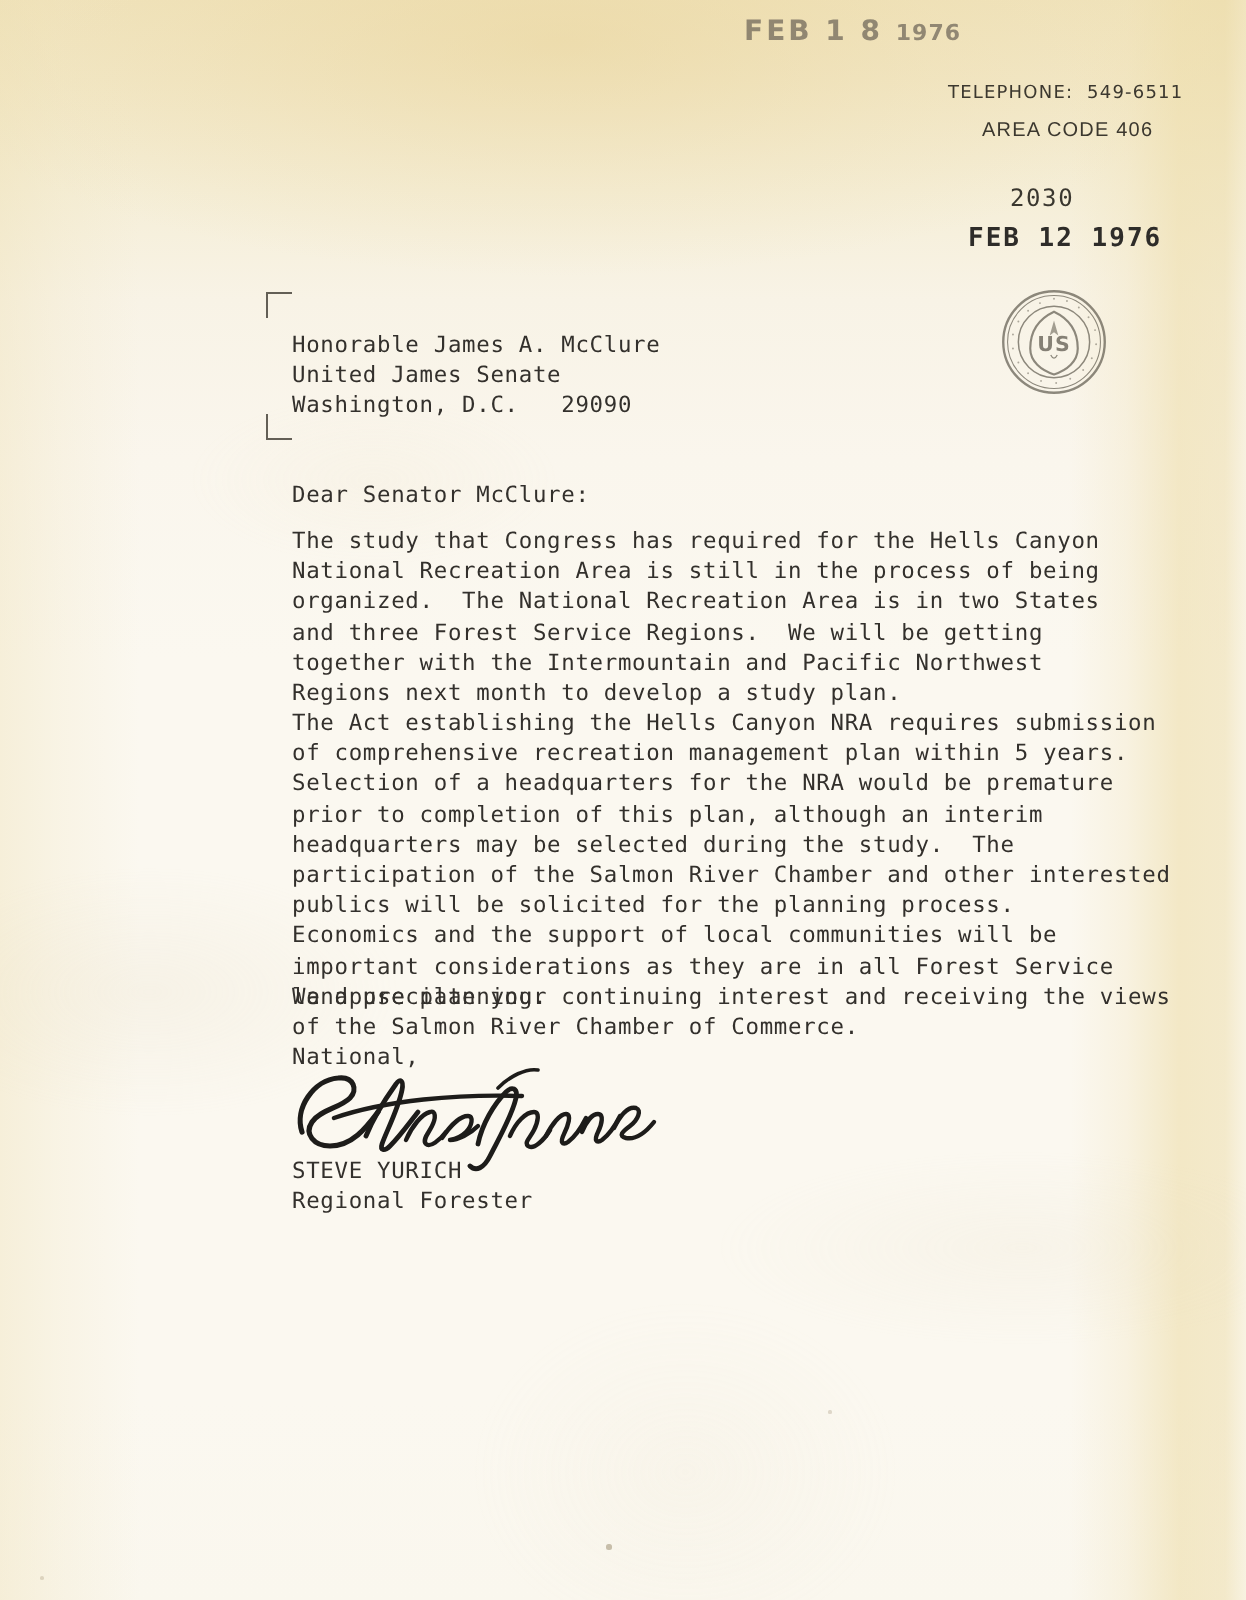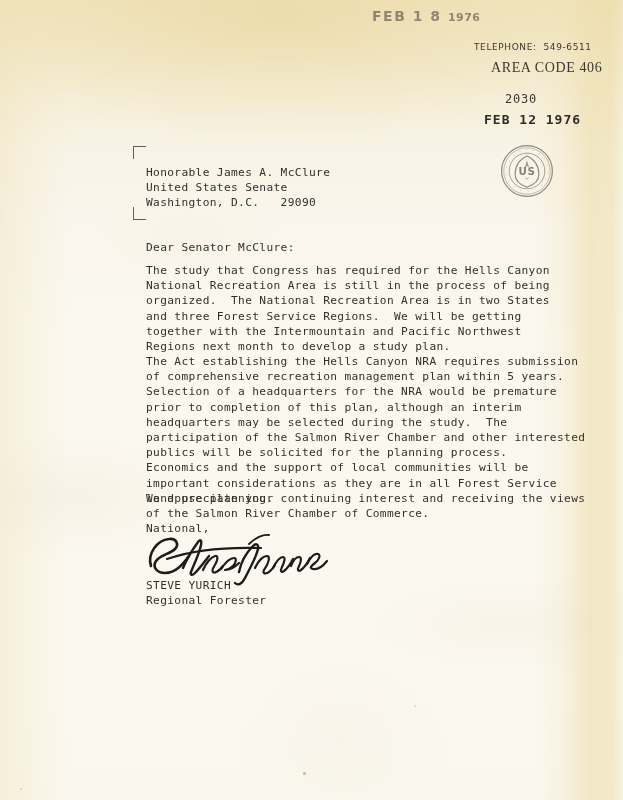--- a/index.html
+++ b/index.html
@@ -134,22 +134,22 @@
   
   #telephone-line {
     left: 474px; top: 42px;
     font-family: "DejaVu Sans", sans-serif;
     font-size: 9px;
     letter-spacing: 0.6px;
     color: #3c382f;
   }
   #areacode-line {
     left: 491px; top: 60px;
-    font-family: Liberation Serif, serif;
-    font-size: 14px;
+    font-family: Liberation Sans, sans-serif;
+    font-size: 10px;
     letter-spacing: 0.6px;
     color: #3c382f;
   }
   #file-code {
     left: 505px; top: 92px;
     font-family: "DejaVu Sans Mono", monospace;
     font-size: 12px;
     letter-spacing: 0.8px;
     color: #3a372f;
   }
@@ -253,21 +253,21 @@
       <circle cx="12" cy="43" r="0.9"></circle>
         <circle cx="17" cy="31" r="0.9"></circle>
       <circle cx="26" cy="21" r="0.9"></circle>
         <circle cx="37" cy="14" r="0.9"></circle>
     </g>
   </svg>
 
   <div class="bracket" id="bracket-tl"></div>
   <div class="bracket" id="bracket-bl"></div>
 
-  <div class="ink tw" id="addressee"><div>Honorable James A. McClure</div><div>United States Senate</div><div>Washington, D.C.   29090</div></div>
+  <div class="ink tw" id="addressee"><div>Honorable James A. McClure</div><div>United James Senate</div><div>Washington, D.C.   29090</div></div>
 
   <div class="ink tw" id="salutation">Dear Senator McClure:</div>
   <div class="ink tw" id="para-1"><div>The study that Congress has required for the Hells Canyon</div><div>National Recreation Area is still in the process of being</div><div>organized.  The National Recreation Area is in two States</div><div>and three Forest Service Regions.  We will be getting</div><div>together with the Intermountain and Pacific Northwest</div><div>Regions next month to develop a study plan.</div></div>
   <div class="ink tw" id="para-2"><div>The Act establishing the Hells Canyon NRA requires submission</div><div>of comprehensive recreation management plan within 5 years.</div><div>Selection of a headquarters for the NRA would be premature</div><div>prior to completion of this plan, although an interim</div><div>headquarters may be selected during the study.  The</div><div>participation of the Salmon River Chamber and other interested</div><div>publics will be solicited for the planning process.</div><div>Economics and the support of local communities will be</div><div>important considerations as they are in all Forest Service</div><div>land use planning.</div></div>
   <div class="ink tw" id="para-3"><div>We appreciate your continuing interest and receiving the views</div><div>of the Salmon River Chamber of Commerce.</div></div>
   <div class="ink tw" id="closing">National,</div>
 
   <svg id="signature" viewBox="0 0 200 62">
     <g fill="none" stroke="#1d1c1a" stroke-linecap="round" stroke-linejoin="round">
       <path d="M8 38 C4 26 14 12 26 11 C34 10 36 17 32 21 C27 26 17 27 13 33 C9 39 14 45 22 45 C33 45 40 36 46 28" stroke-width="2.6"></path>

